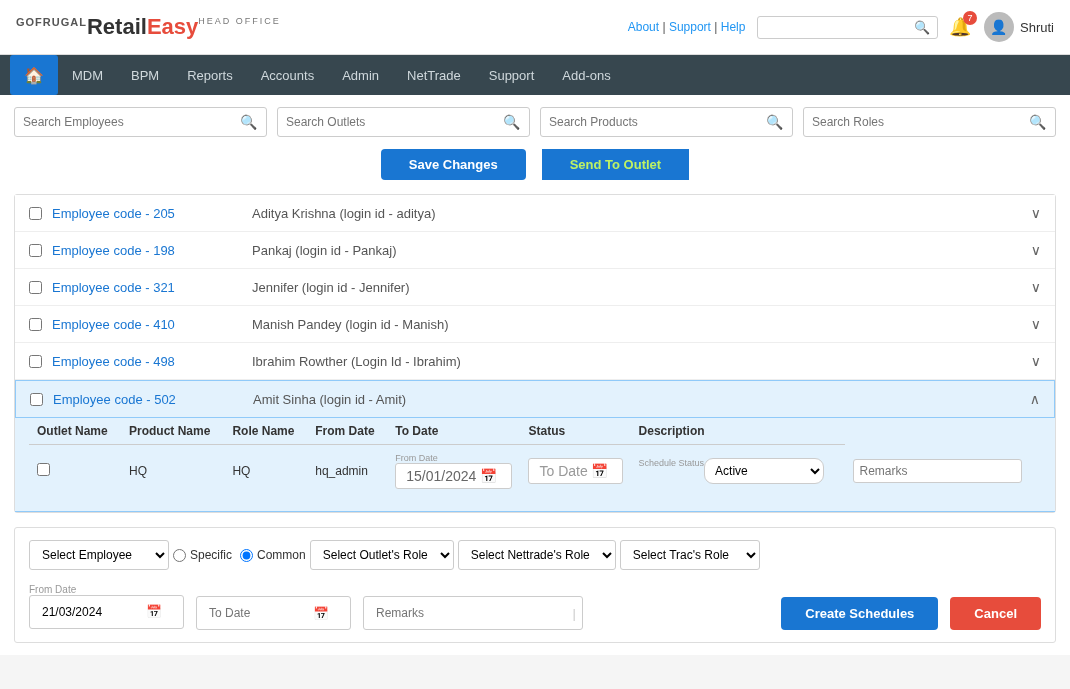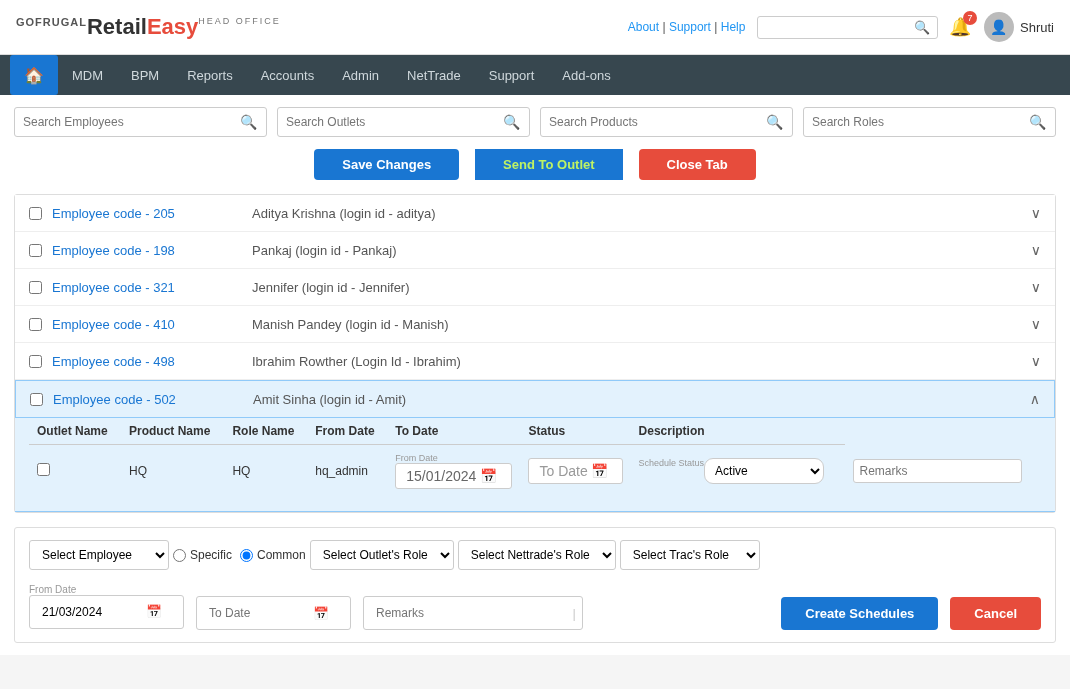--- a/index.html
+++ b/index.html
@@ -249,21 +249,20 @@
     </div>
     <div class="search-field">
       <input type="text" placeholder="Search Roles" style="">
       <span class="search-icon">🔍</span>
     </div>
   </div>
 
   <div class="button-row">
     <button class="btn-save">Save Changes</button>
     <button class="btn-send">Send To Outlet</button>
-    <button class="btn-close">Close Tab</button>
   </div>
 
   <div class="employee-list">
 
     <div class="employee-row">
       <input type="checkbox" style="">
       <a class="employee-link">Employee code - 205</a>
       <span class="employee-name">Aditya Krishna (login id - aditya)</span>
       <span class="expand-icon">∨</span>
     </div>

